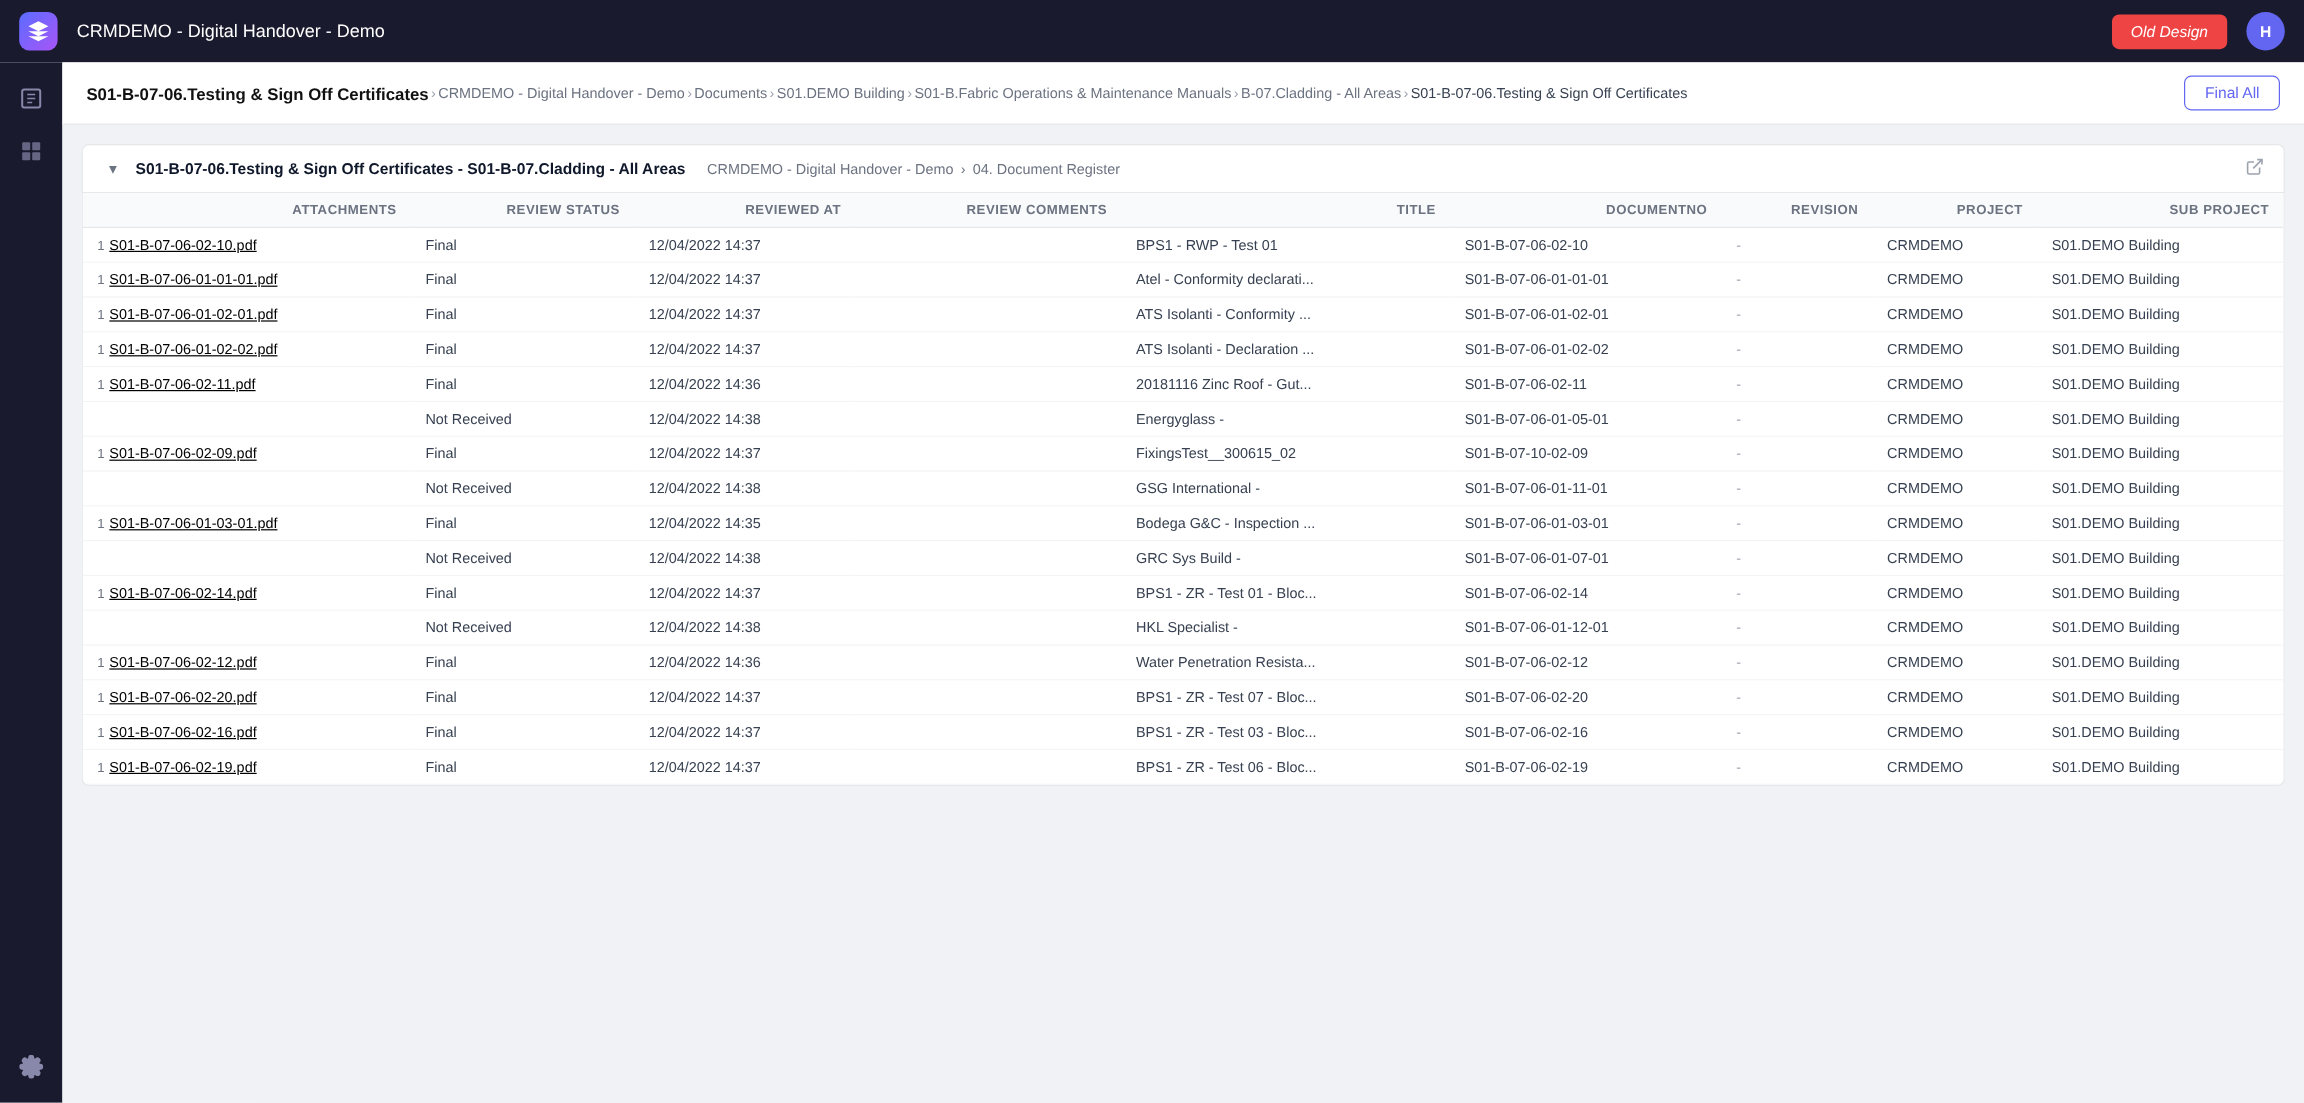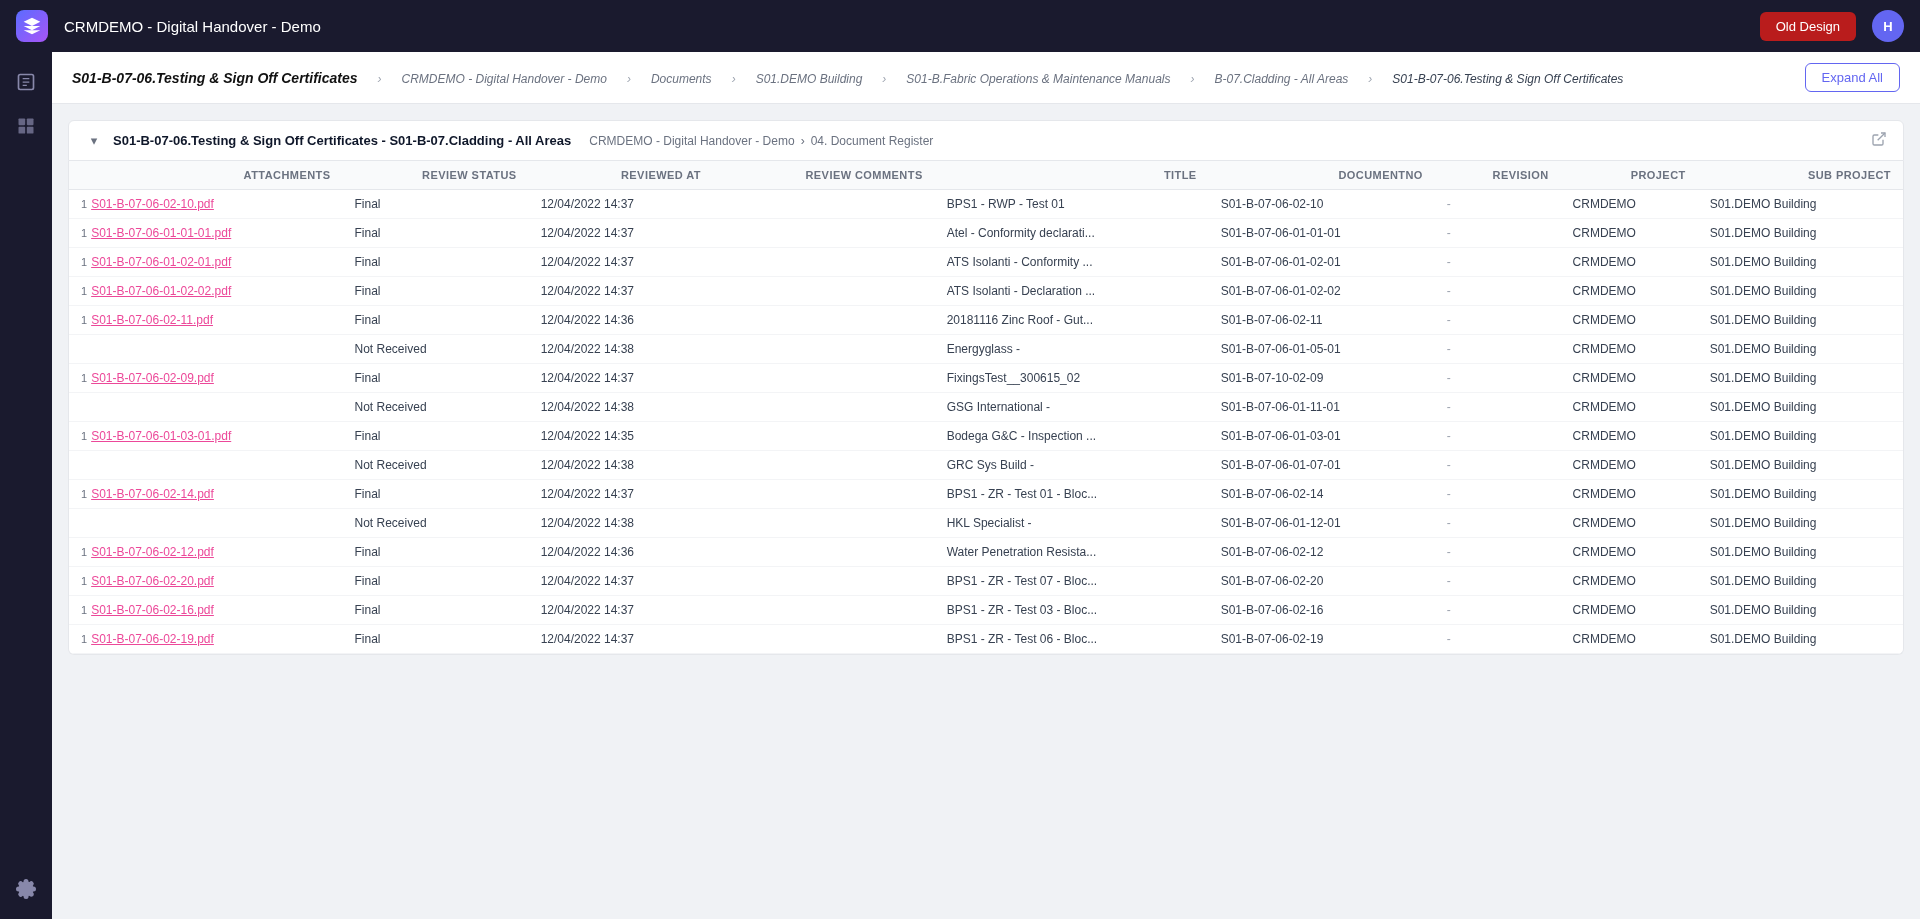--- a/index.html
+++ b/index.html
@@ -22,28 +22,29 @@
       flex-shrink: 0;
     }
     .topbar-logo svg { width: 20px; height: 20px; fill: white; }
     .topbar-title {
       color: white;
       font-size: 15px;
       font-weight: 500;
       flex: 1;
     }
     .topbar-btn {
-      background: #b91c1c;
+      background: #ef4444;
       color: white;
       border: none;
       border-radius: 6px;
       padding: 7px 16px;
       font-size: 13px;
       cursor: pointer;
       font-weight: 500;
+      font-style: italic;
     }
     .topbar-avatar {
       width: 32px; height: 32px;
       background: #6366f1;
       border-radius: 50%;
       display: flex; align-items: center; justify-content: center;
       color: white;
       font-weight: 600;
       font-size: 13px;
     }
@@ -76,25 +77,24 @@
       background: white;
       border-bottom: 1px solid #e5e7eb;
       padding: 0 20px;
       height: 52px;
       display: flex;
       align-items: center;
       justify-content: space-between;
     }
     .breadcrumb-left {
       display: flex;
-      align-items: flex-end;
-      gap: 20px;
+      align-items: center;
+      gap: 2px;
       font-size: 12px;
       flex-wrap: wrap;
-      font-style: italic;
     }
     .breadcrumb-title {
       font-weight: 600;
       font-size: 14px;
       color: #111;
       white-space: nowrap;
     }
     .breadcrumb-sep { color: #9ca3af; }
     .breadcrumb-item { color: #6b7280; white-space: nowrap; }
     .breadcrumb-item.active { color: #374151; font-weight: 500; }
@@ -186,21 +186,21 @@
       padding: 7px 12px;
       color: #374151;
       vertical-align: middle;
     }
     .attachment-num {
       color: #6b7280;
       font-size: 11px;
       margin-right: 4px;
     }
     .attachment-link {
-      color: #ec4899;
+      color: #000000;
       cursor: pointer;
     }
     .dash { color: #9ca3af; }
   </style>
 </head>
 <body>
 
 <div class="topbar">
   <div class="topbar-logo">
     <svg viewBox="0 0 24 24">
@@ -248,21 +248,21 @@
         <span class="breadcrumb-item">Documents</span>
         <span class="breadcrumb-sep">›</span>
         <span class="breadcrumb-item">S01.DEMO Building</span>
         <span class="breadcrumb-sep">›</span>
         <span class="breadcrumb-item">S01-B.Fabric Operations &amp; Maintenance Manuals</span>
         <span class="breadcrumb-sep">›</span>
         <span class="breadcrumb-item">B-07.Cladding - All Areas</span>
         <span class="breadcrumb-sep">›</span>
         <span class="breadcrumb-item active">S01-B-07-06.Testing &amp; Sign Off Certificates</span>
       </div>
-      <button class="expand-all-btn">Expand All</button>
+      <button class="expand-all-btn">Final All</button>
     </div>
 
     <div class="content">
 
       <div class="section-header">
         <div class="section-header-left">
           <span class="collapse-icon">▾</span>
           <span class="section-title">S01-B-07-06.Testing &amp; Sign Off Certificates - S01-B-07.Cladding - All Areas</span>
           <div class="section-breadcrumb">
             <span>CRMDEMO - Digital Handover - Demo</span>

